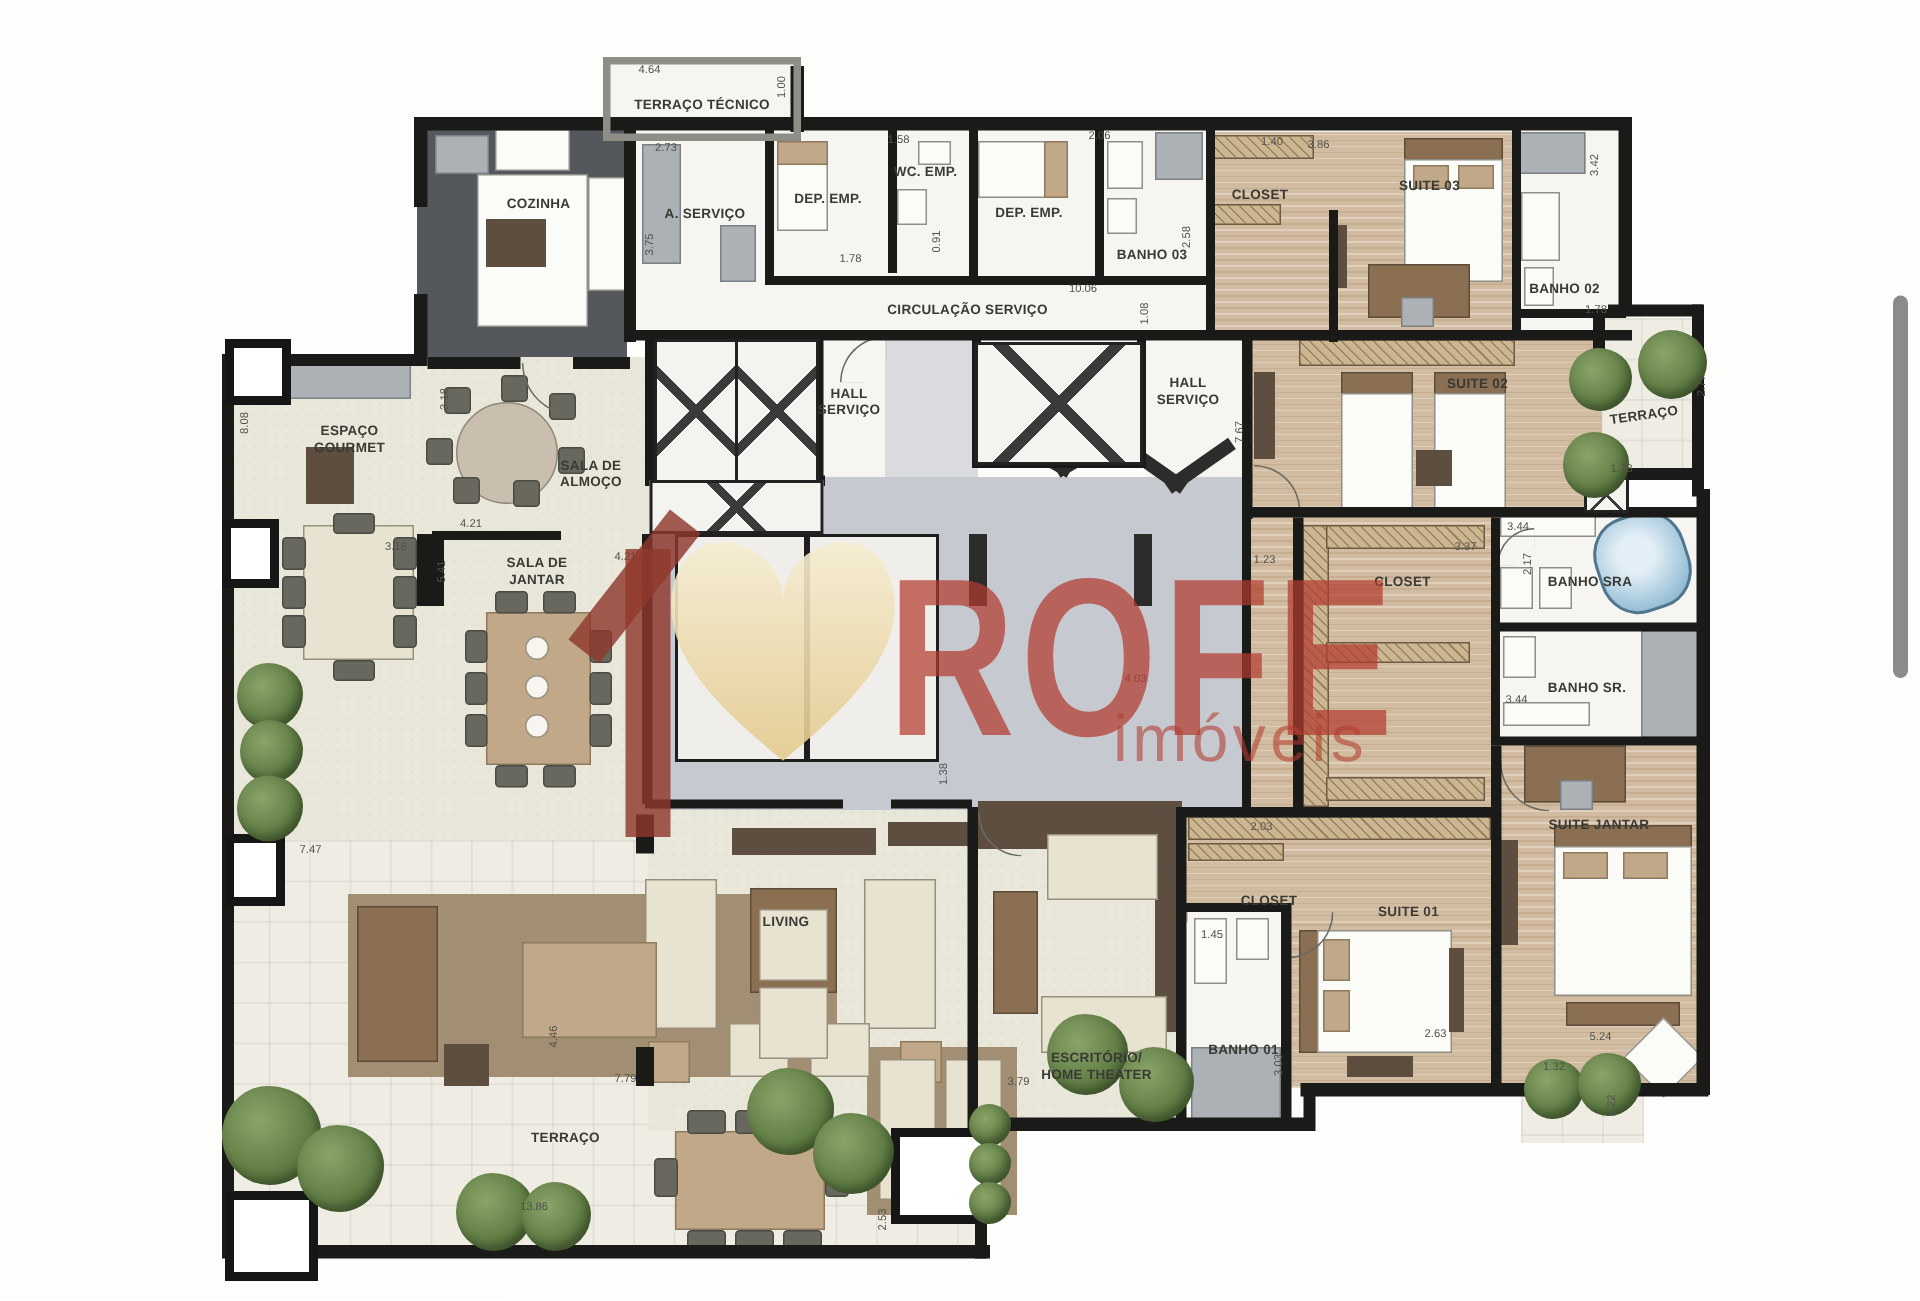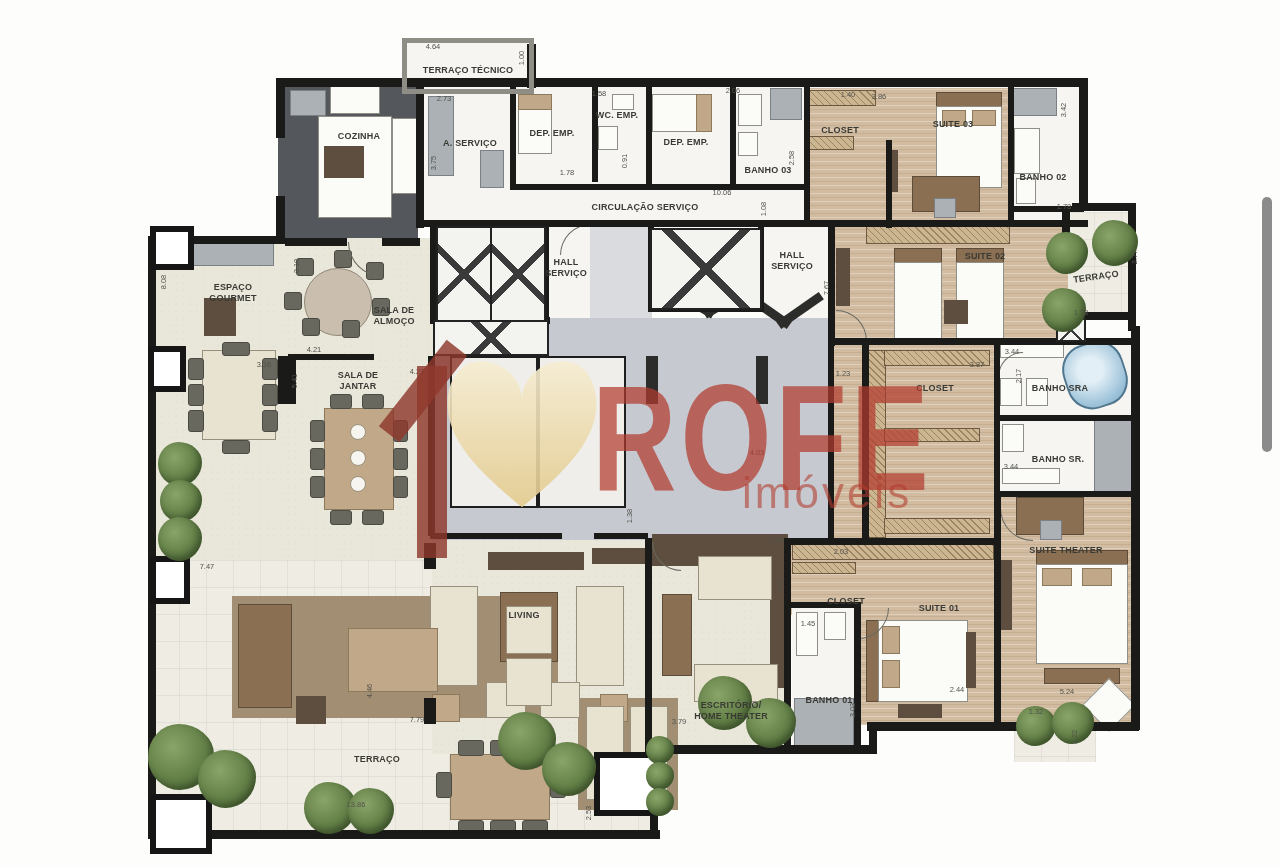--- a/index.html
+++ b/index.html
@@ -323,38 +323,38 @@
       <div class="tree a" style="left: 646px; top: 788px; width: 28px; height: 28px;"></div>
       <div class="lab" style="left: 468px; top: 70px;">TERRAÇO TÉCNICO</div>
       <div class="lab" style="left: 359px; top: 136px;">COZINHA</div>
       <div class="lab" style="left: 470px; top: 143px;">A. SERVIÇO</div>
       <div class="lab" style="left: 552px; top: 133px;">DEP. EMP.</div>
       <div class="lab" style="left: 617px; top: 115px;">WC. EMP.</div>
       <div class="lab" style="left: 686px; top: 142px;">DEP. EMP.</div>
       <div class="lab" style="left: 768px; top: 170px;">BANHO 03</div>
       <div class="lab" style="left: 840px; top: 130px;">CLOSET</div>
       <div class="lab" style="left: 953px; top: 124px;">SUITE 03</div>
-      <div class="lab" style="left: 1043px; top: 177px;">BANHO 02</div>
+      <div class="lab" style="left: 1043px; top: 193px;">BANHO 02</div>
       <div class="lab" style="left: 645px; top: 207px;">CIRCULAÇÃO SERVIÇO</div>
       <div class="lab" style="left: 566px; top: 268px;">HALL
 SERVIÇO</div>
       <div class="lab" style="left: 792px; top: 261px;">HALL
 SERVIÇO</div>
       <div class="lab" style="left: 1096px; top: 277px; transform: translate(-50%, -50%) rotate(-8deg);">TERRAÇO</div>
       <div class="lab" style="left: 985px; top: 256px;">SUITE 02</div>
       <div class="lab" style="left: 233px; top: 293px;">ESPAÇO
 GOURMET</div>
       <div class="lab" style="left: 394px; top: 316px;">SALA DE
 ALMOÇO</div>
       <div class="lab" style="left: 358px; top: 381px;">SALA DE
 JANTAR</div>
       <div class="lab" style="left: 935px; top: 388px;">CLOSET</div>
       <div class="lab" style="left: 1052px; top: 388px; padding-left: 16px;">BANHO SRA</div>
       <div class="lab" style="left: 1058px; top: 459px;">BANHO SR.</div>
-      <div class="lab" style="left: 1066px; top: 550px;">SUITE THEATER</div>
+      <div class="lab" style="left: 1066px; top: 550px;">SUITE JANTAR</div>
       <div class="lab" style="left: 846px; top: 601px;">CLOSET</div>
       <div class="lab" style="left: 939px; top: 608px;">SUITE 01</div>
       <div class="lab" style="left: 829px; top: 700px;">BANHO 01</div>
       <div class="lab" style="left: 731px; top: 711px;">ESCRITÓRIO/
 HOME THEATER</div>
       <div class="lab" style="left: 524px; top: 615px;">LIVING</div>
       <div class="lab" style="left: 377px; top: 759px;">TERRAÇO</div>
       <div class="dim" style="left: 433px; top: 46px;">4.64</div>
       <div class="dim v" style="left: 521px; top: 58px;">1.00</div>
       <div class="dim" style="left: 444px; top: 98px;">2.73</div>
@@ -388,21 +388,21 @@
       <div class="dim" style="left: 776px; top: 539px;">3.93</div>
       <div class="dim" style="left: 841px; top: 551px;">2.03</div>
       <div class="dim v" style="left: 780px; top: 585px;">4.97</div>
       <div class="dim" style="left: 757px; top: 452px;">4.03</div>
       <div class="dim v" style="left: 629px; top: 516px;">1.38</div>
       <div class="dim" style="left: 679px; top: 721px;">3.79</div>
       <div class="dim v" style="left: 588px; top: 813px;">2.53</div>
       <div class="dim" style="left: 356px; top: 804px;">13.86</div>
       <div class="dim" style="left: 417px; top: 719px;">7.79</div>
       <div class="dim v" style="left: 369px; top: 691px;">4.46</div>
-      <div class="dim" style="left: 957px; top: 689px;">2.44</div>
+      <div class="dim" style="left: 957px; top: 689px;">2.63</div>
       <div class="dim" style="left: 1067px; top: 691px;">5.24</div>
       <div class="dim" style="left: 1036px; top: 711px;">1.32</div>
       <div class="dim v" style="left: 1074px; top: 737px;">1.22</div>
       <div class="dim v" style="left: 852px; top: 710px;">3.03</div>
       <div class="dim" style="left: 808px; top: 623px;">1.45</div>
     </div>
 
   <div id="wm">
     <div class="wm-roof"></div>
     <div class="wm-bar"></div>

